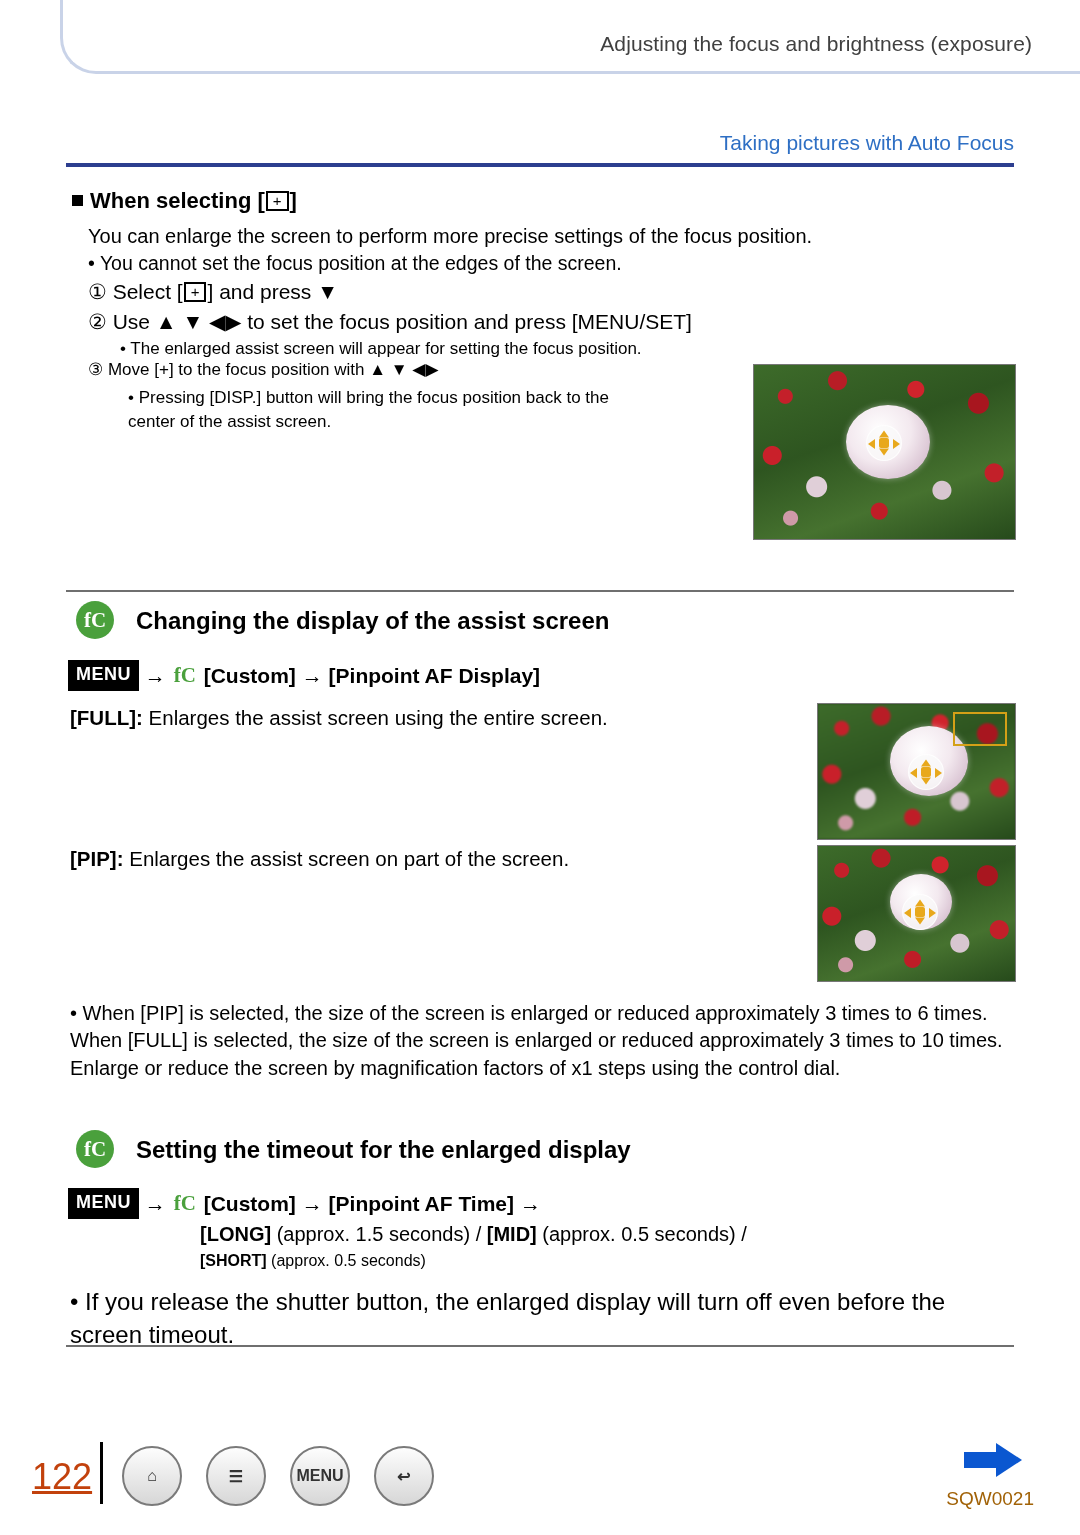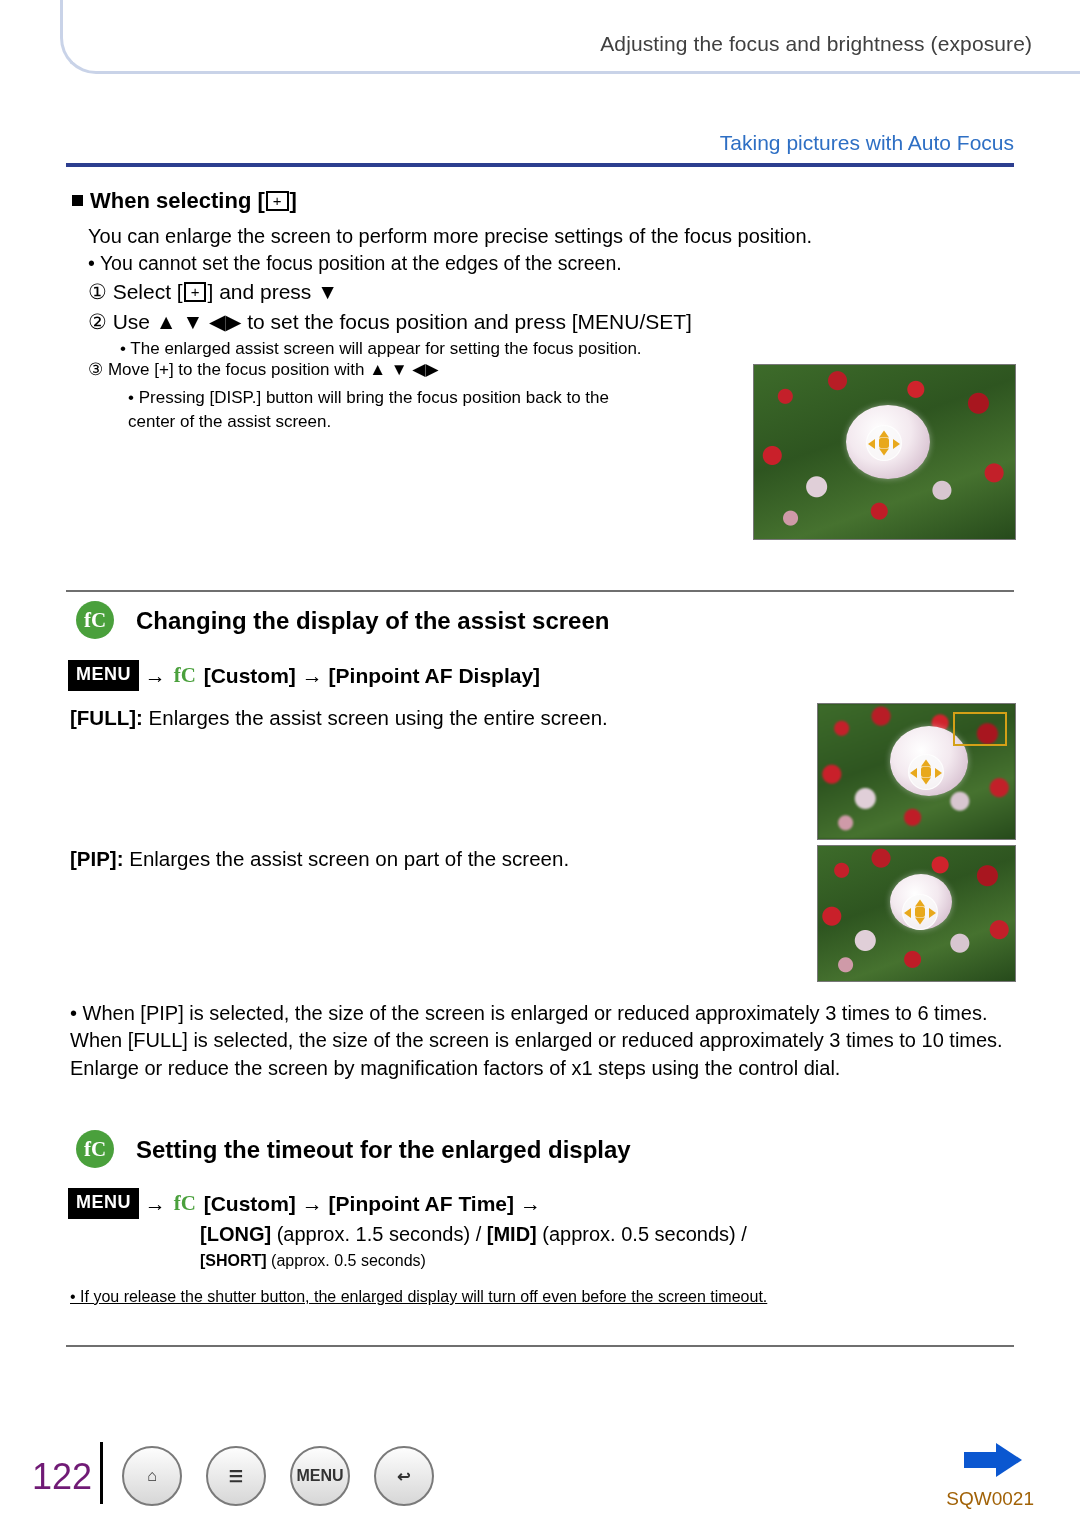--- a/index.html
+++ b/index.html
@@ -222,28 +222,29 @@
 
   #menu-path-1 { left: 68px; top: 660px; font-size: 21px; font-weight: bold; }
   #full-line { left: 70px; top: 704px; font-size: 20.5px; }
   #pip-line { left: 70px; top: 845px; font-size: 20.5px; }
 
   #para-pip { left: 70px; top: 1000px; font-size: 20px; line-height: 1.37; width: 950px; }
 
   #menu-path-2 { left: 68px; top: 1188px; font-size: 21px; font-weight: bold; }
   #time-line-1 { left: 200px; top: 1221px; font-size: 20px; }
   #time-line-2 { left: 200px; top: 1250px; font-size: 16px; }
-  #para-release { left: 70px; top: 1286px; font-size: 16px; line-height: 1.37; width: 950px; text-decoration: underline; }
+  #para-release { left: 70px; top: 1286px; font-size: 24px; line-height: 1.37; width: 950px; }
 
   
   .page-num {
     position: absolute;
     left: 32px; top: 1456px;
     font-size: 36px;
-    color: #701a75;
+    color: #c2410c;
+    text-decoration: underline;
   }
   .footer-div {
     position: absolute;
     left: 100px; top: 1442px;
     width: 3px; height: 62px;
     background: #000;
   }
   .fbtn {
     position: absolute;
     width: 60px; height: 46px;

